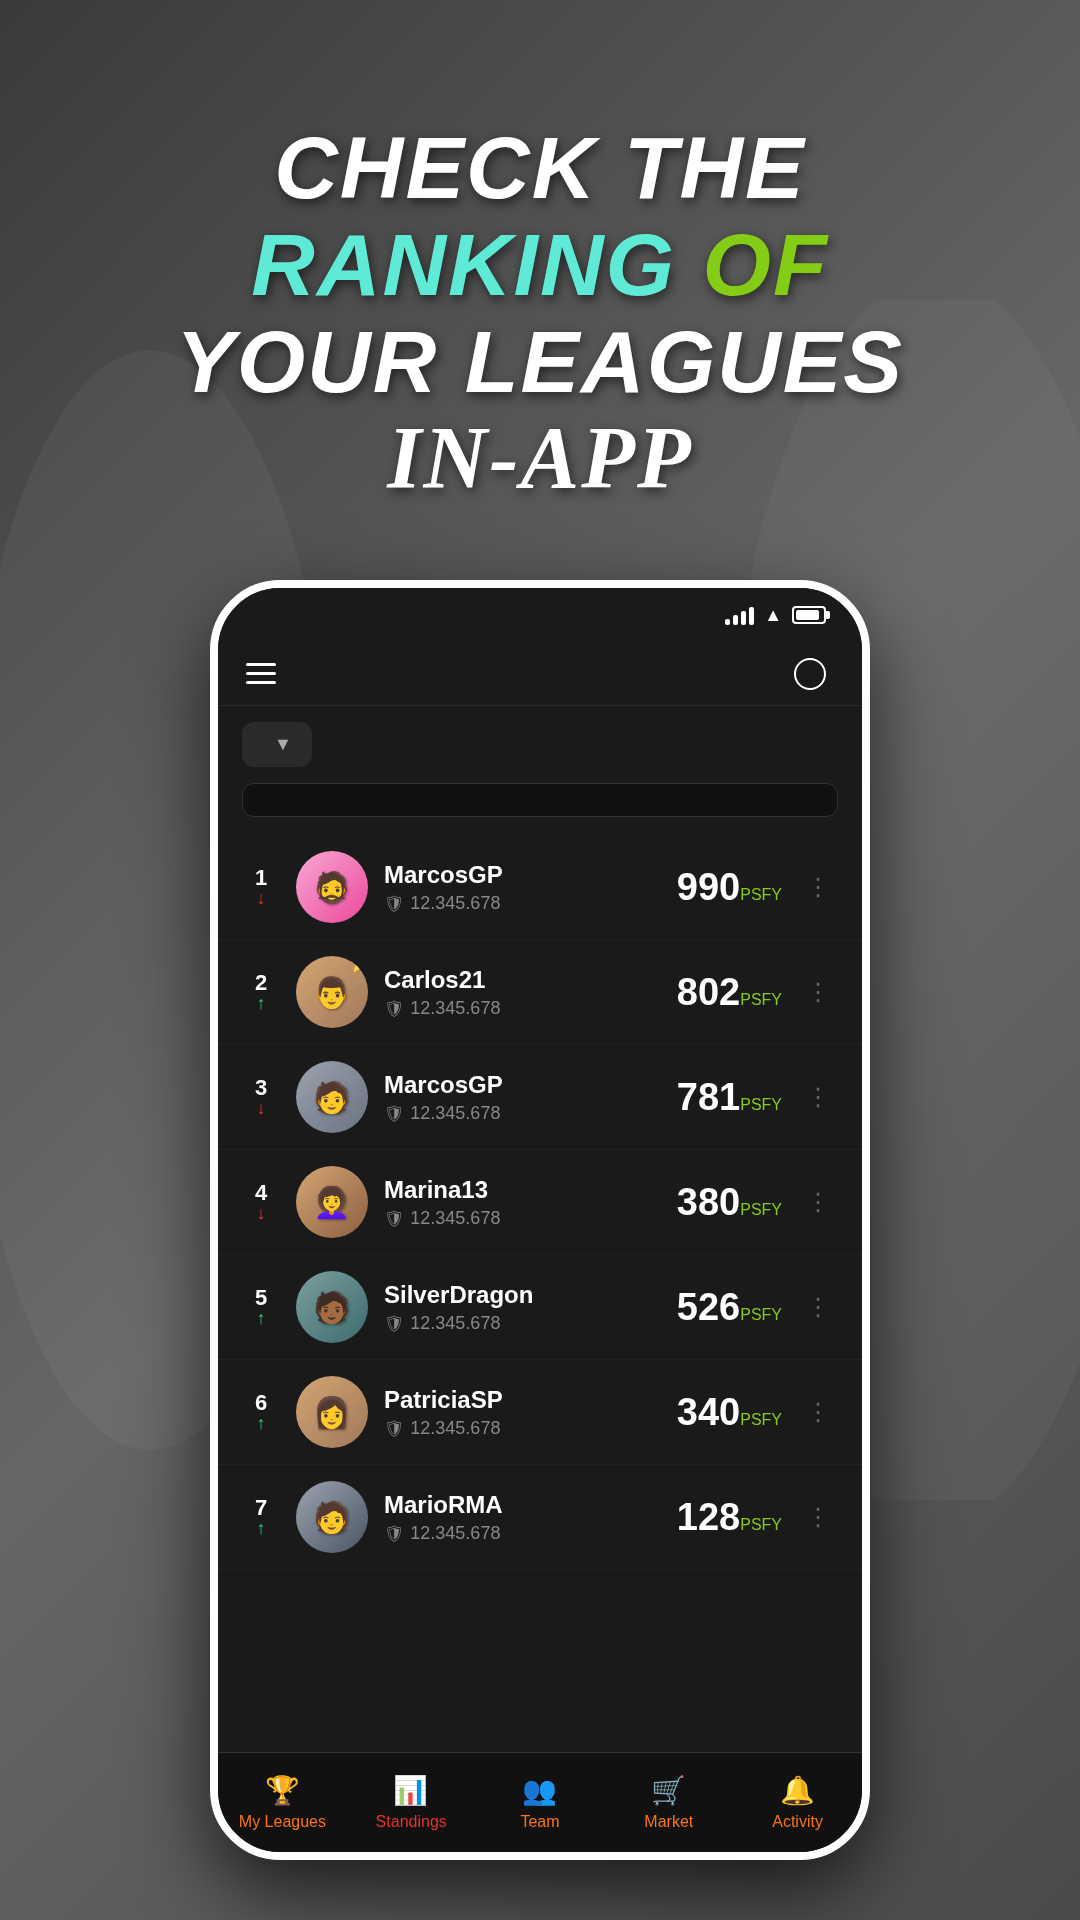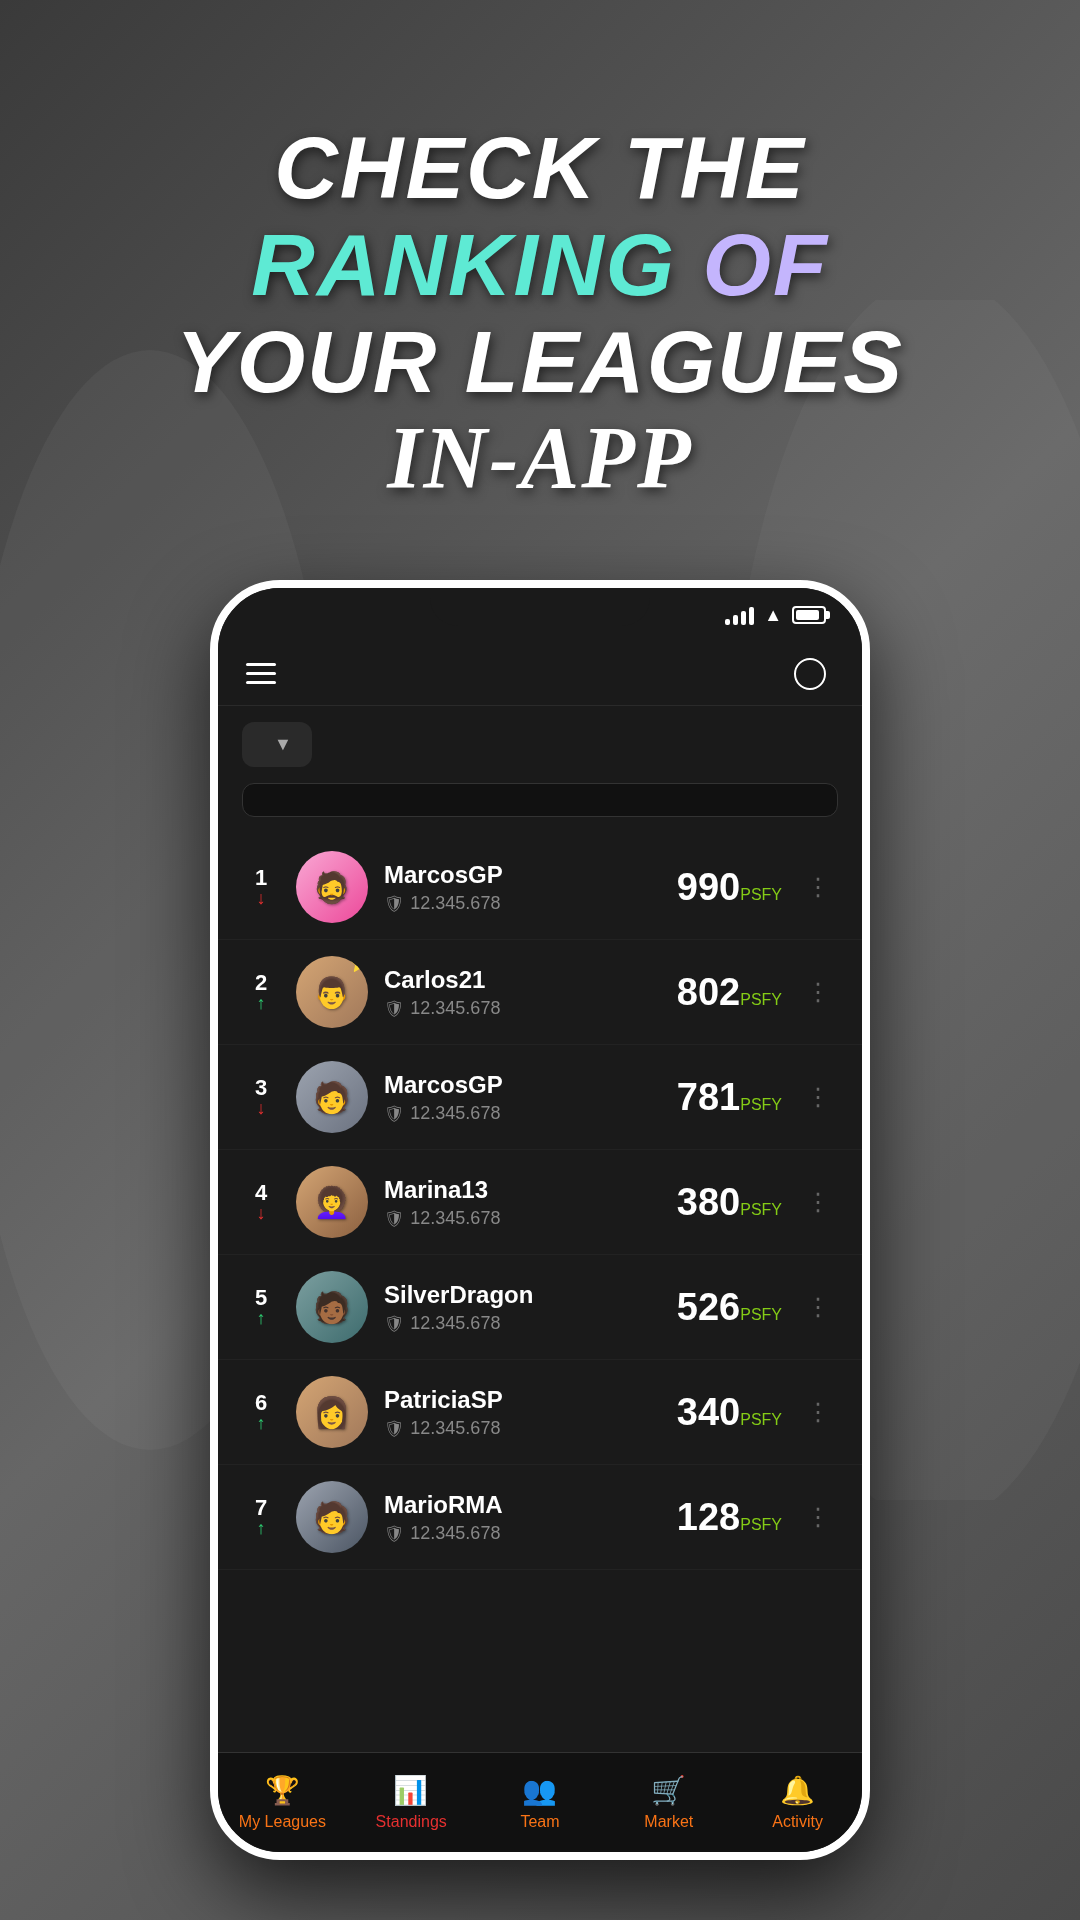--- a/index.html
+++ b/index.html
@@ -404,21 +404,21 @@
 <div style="
   position:absolute; right:-80px; top:300px; width:450px; height:1200px; z-index:1;
   background: rgba(160,160,160,0.08);
   clip-path: ellipse(48% 52% at 50% 50%);
 "></div>
 
 <div class="headline">
   <div style="font-size:88px;font-weight:900;text-transform:uppercase;letter-spacing:2px;color:#fff;text-shadow:2px 4px 12px rgba(0,0,0,0.6);font-style:italic;line-height:1.1;">CHECK THE</div>
   <div style="font-size:88px;font-weight:900;text-transform:uppercase;letter-spacing:2px;line-height:1.1;font-style:italic;text-shadow:2px 4px 12px rgba(0,0,0,0.6);">
     <span style="color:#5eead4;">RANKING</span>
-    <span style="color:#c4b5fd;"> OF</span>
+    <span style="color:#84cc16;"> OF</span>
   </div>
   <div style="font-size:88px;font-weight:900;text-transform:uppercase;letter-spacing:2px;color:#fff;text-shadow:2px 4px 12px rgba(0,0,0,0.6);font-style:italic;line-height:1.1;">YOUR LEAGUES</div>
   <div style="font-size:88px;font-weight:900;text-transform:uppercase;letter-spacing:2px;color:#fff;text-shadow:2px 4px 12px rgba(0,0,0,0.6);font-style:italic;line-height:1.1;font-family:Liberation Serif, serif;">IN-APP</div>
 </div>
 
 <div class="phone-wrapper">
   <div class="phone-frame">
 
     <div class="notch"></div>
 

